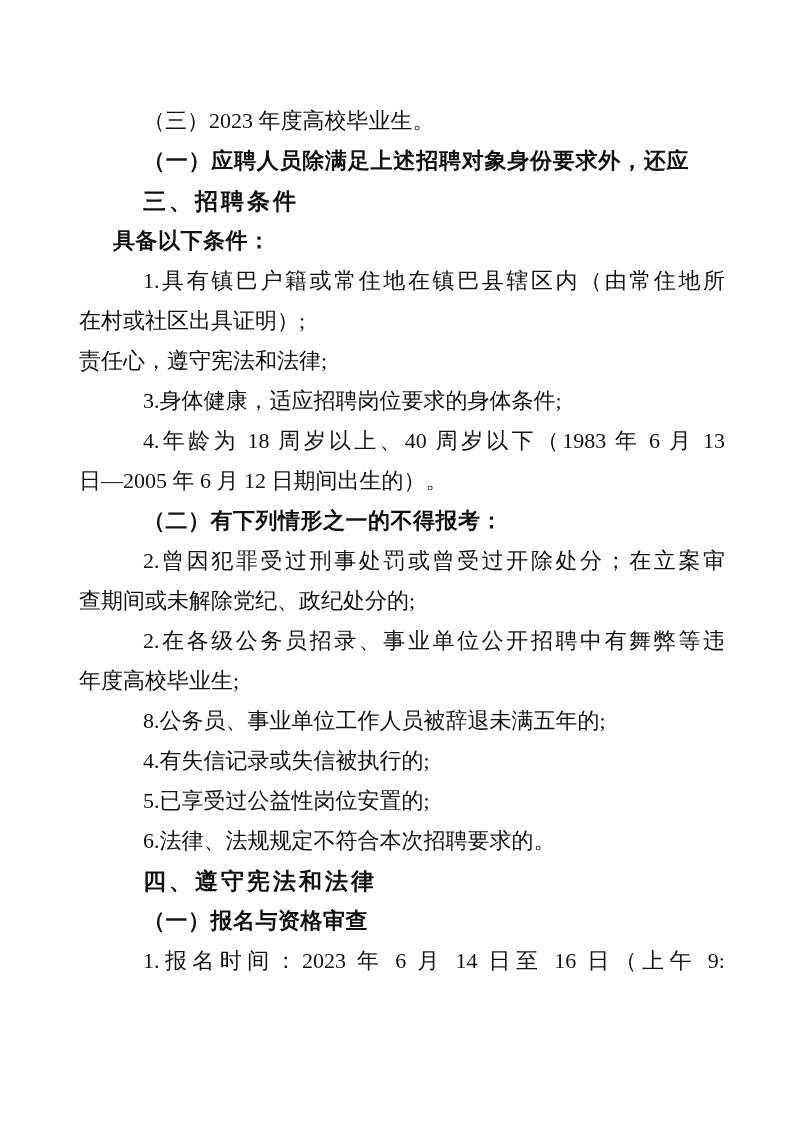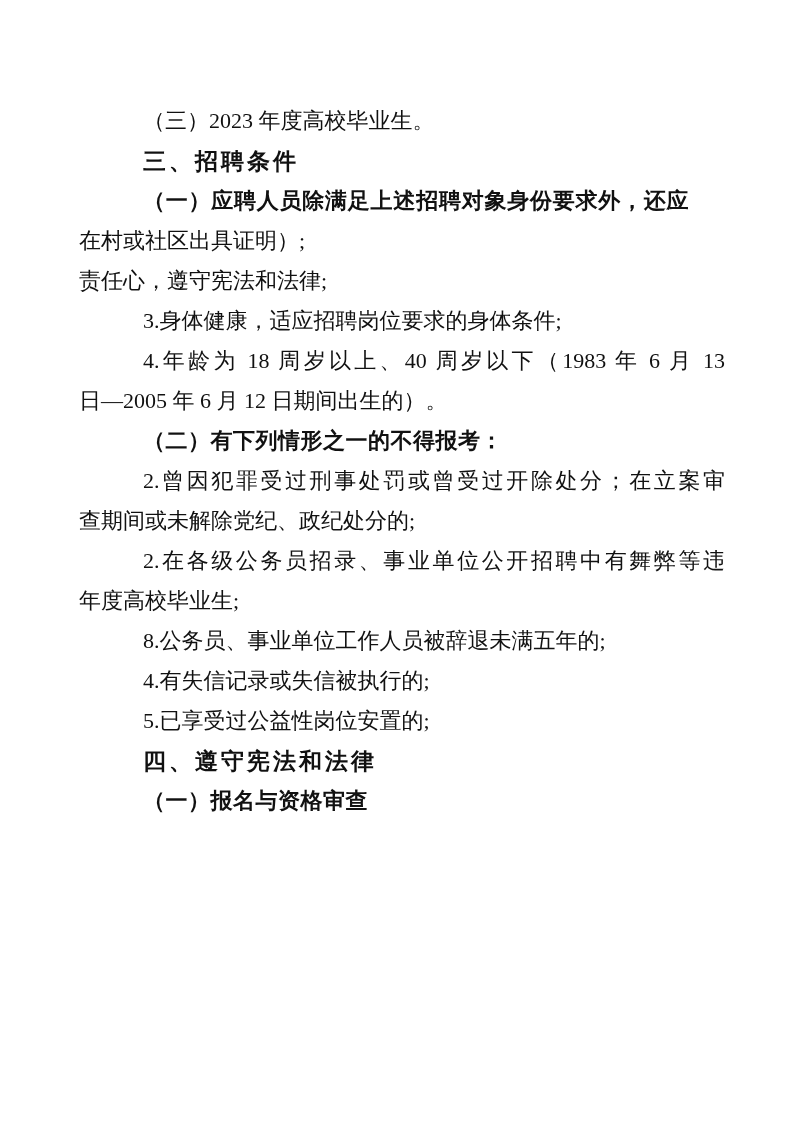--- a/index.html
+++ b/index.html
@@ -62,31 +62,35 @@
     letter-spacing: 0.5px;
   }
 </style>
 </head>
 <body>
 
 <div class="page">
   <div class="content">
 
   <div class="line body indent">（三）2023 年度高校毕业生。</div>
+      <div class="line subheading indent justify inset">（一）应聘人员除满足上述招聘对象身份要求外，还应</div>
       <div class="line heading indent">三、招聘条件</div>
-      <div class="line subheading indent justify inset">（一）应聘人员除满足上述招聘对象身份要求外，还应</div>
+      <div class="line subheading inset">具备以下条件：</div>
+      <div class="line body indent justify">1.具有镇巴户籍或常住地在镇巴县辖区内（由常住地所</div>
       <div class="line body">在村或社区出具证明）;</div>
       <div class="line body">责任心，遵守宪法和法律;</div>
       <div class="line body indent">3.身体健康，适应招聘岗位要求的身体条件;</div>
       <div class="line body indent justify">4.年龄为 18 周岁以上、40 周岁以下（1983 年 6 月 13</div>
       <div class="line body">日—2005 年 6 月 12 日期间出生的）。</div>
       <div class="line subheading indent">（二）有下列情形之一的不得报考：</div>
       <div class="line body indent justify">2.曾因犯罪受过刑事处罚或曾受过开除处分；在立案审</div>
       <div class="line body">查期间或未解除党纪、政纪处分的;</div>
       <div class="line body indent justify">2.在各级公务员招录、事业单位公开招聘中有舞弊等违</div>
       <div class="line body">年度高校毕业生;</div>
       <div class="line body indent">8.公务员、事业单位工作人员被辞退未满五年的;</div>
       <div class="line body indent">4.有失信记录或失信被执行的;</div>
       <div class="line body indent">5.已享受过公益性岗位安置的;</div>
+      <div class="line body indent">6.法律、法规规定不符合本次招聘要求的。</div>
       <div class="line heading indent">四、遵守宪法和法律</div>
       <div class="line subheading indent">（一）报名与资格审查</div>
+      <div class="line body indent justify">1.报名时间：2023 年 6 月 14 日至 16 日（上午 9:</div>
     </div>
 </div>
 
 </body></html>

